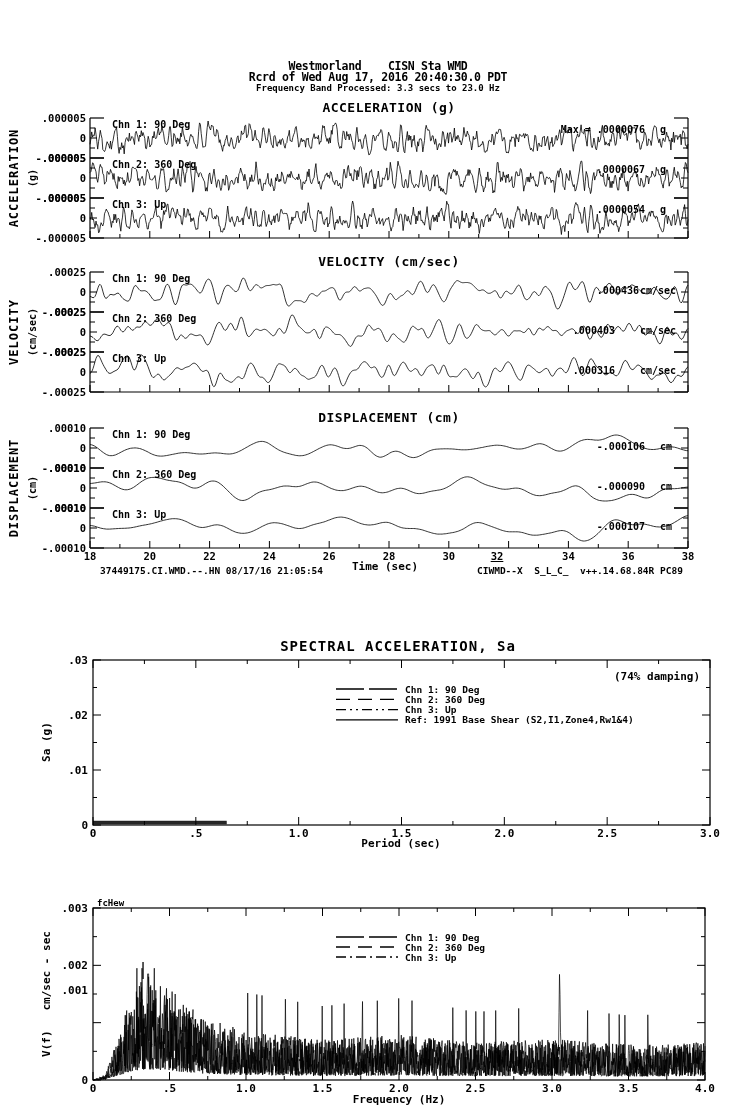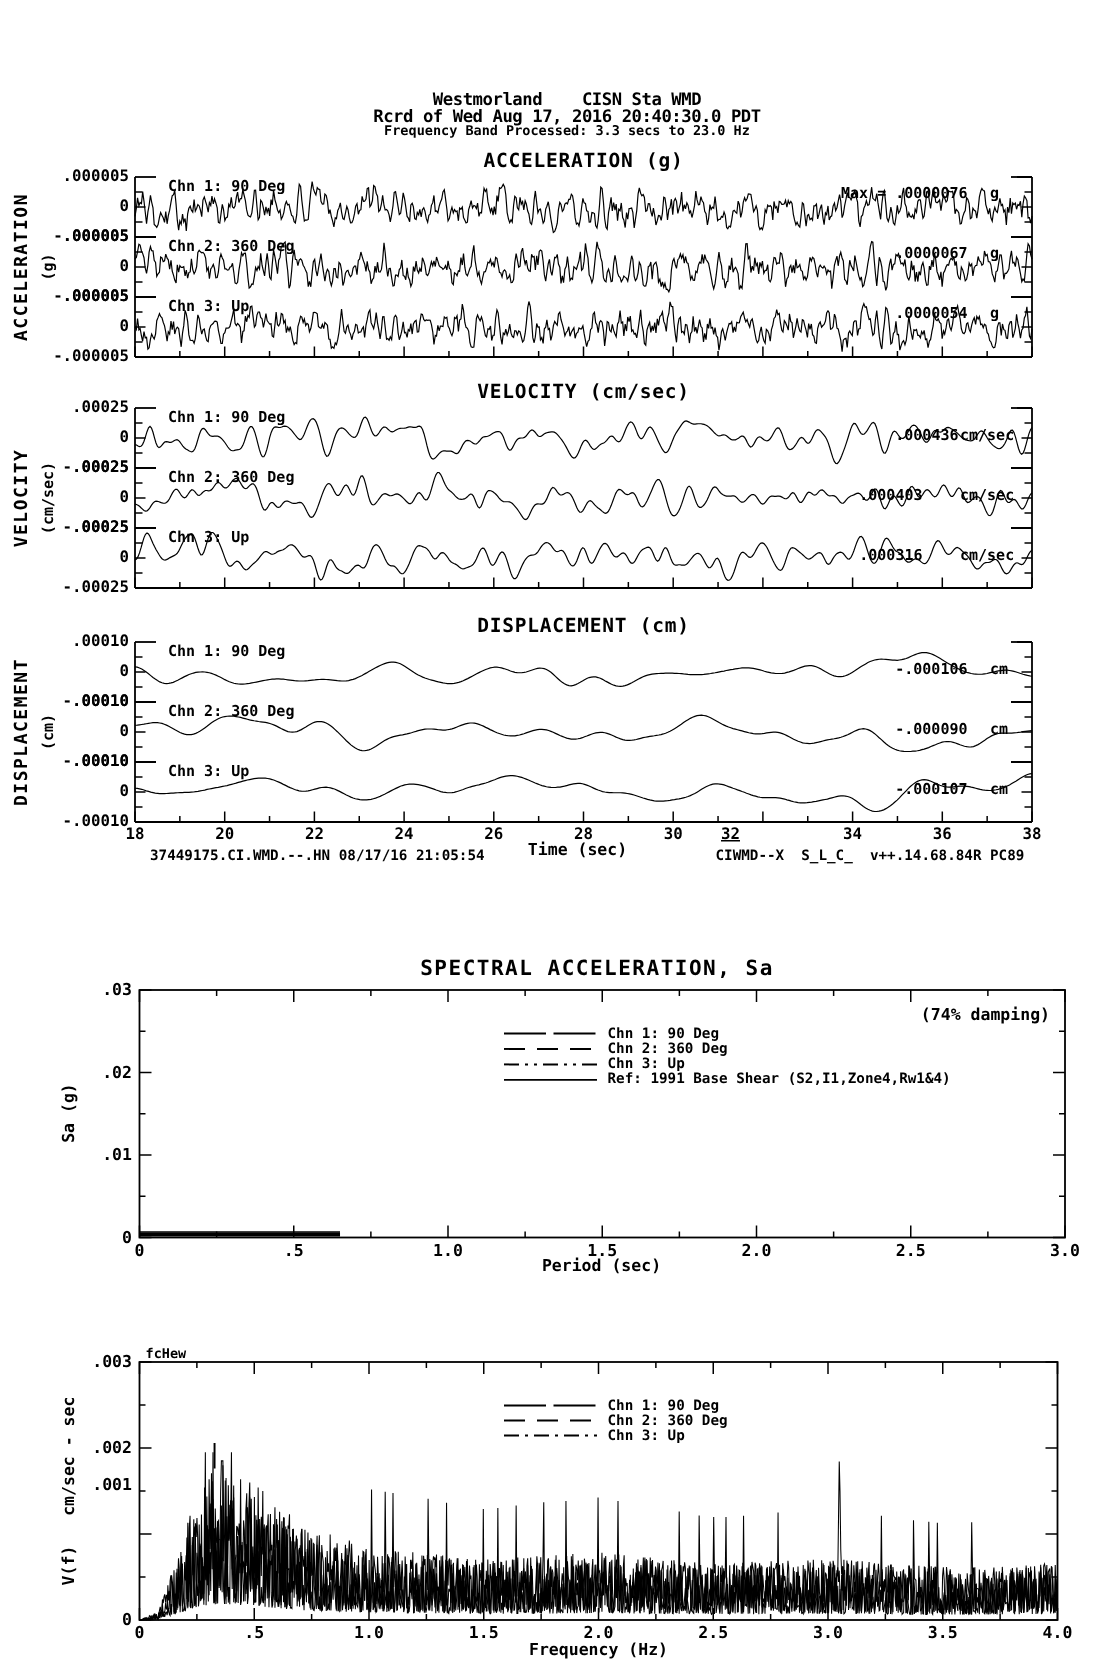--- a/index.html
+++ b/index.html
@@ -378,21 +378,21 @@
     <div class="t" style="left: 112px; top: 510px; font-size: 10px;">Chn 3: Up</div>
     <div class="t" style="left: 645px; top: 522px; font-size: 10px; transform: translateX(-100%);">-.000107</div>
     <div class="t" style="left: 660px; top: 522px; font-size: 10px;">cm</div>
     <div class="t" style="left: 90px; top: 551px; font-size: 10.5px; transform: translateX(-50%);">18</div>
     <div class="t" style="left: 149.8px; top: 551px; font-size: 10.5px; transform: translateX(-50%);">20</div>
     <div class="t" style="left: 209.6px; top: 551px; font-size: 10.5px; transform: translateX(-50%);">22</div>
     <div class="t" style="left: 269.4px; top: 551px; font-size: 10.5px; transform: translateX(-50%);">24</div>
     <div class="t" style="left: 329.2px; top: 551px; font-size: 10.5px; transform: translateX(-50%);">26</div>
     <div class="t" style="left: 389px; top: 551px; font-size: 10.5px; transform: translateX(-50%);">28</div>
     <div class="t" style="left: 448.8px; top: 551px; font-size: 10.5px; transform: translateX(-50%);">30</div>
-    <div class="t" style="left: 487px; top: 551px; font-size: 10.5px; transform: translateX(-50%); text-decoration: underline;">32</div>
+    <div class="t" style="left: 497px; top: 551px; font-size: 10.5px; transform: translateX(-50%); text-decoration: underline;">32</div>
     <div class="t" style="left: 568.4px; top: 551px; font-size: 10.5px; transform: translateX(-50%);">34</div>
     <div class="t" style="left: 628.2px; top: 551px; font-size: 10.5px; transform: translateX(-50%);">36</div>
     <div class="t" style="left: 688px; top: 551px; font-size: 10.5px; transform: translateX(-50%);">38</div>
     <div class="t" style="left: 385px; top: 561px; font-size: 11px; transform: translateX(-50%); text-align: center;">Time (sec)</div>
     <div class="t" style="left: 88px; top: 825px; font-size: 11px; transform: translateX(-100%) translateY(-50%);">0</div>
     <div class="t" style="left: 88px; top: 770px; font-size: 11px; transform: translateX(-100%) translateY(-50%);">.01</div>
     <div class="t" style="left: 88px; top: 715px; font-size: 11px; transform: translateX(-100%) translateY(-50%);">.02</div>
     <div class="t" style="left: 88px; top: 660px; font-size: 11px; transform: translateX(-100%) translateY(-50%);">.03</div>
     <div class="t" style="left: 93px; top: 828px; font-size: 11px; transform: translateX(-50%);">0</div>
     <div class="t" style="left: 195.833px; top: 828px; font-size: 11px; transform: translateX(-50%);">.5</div>

